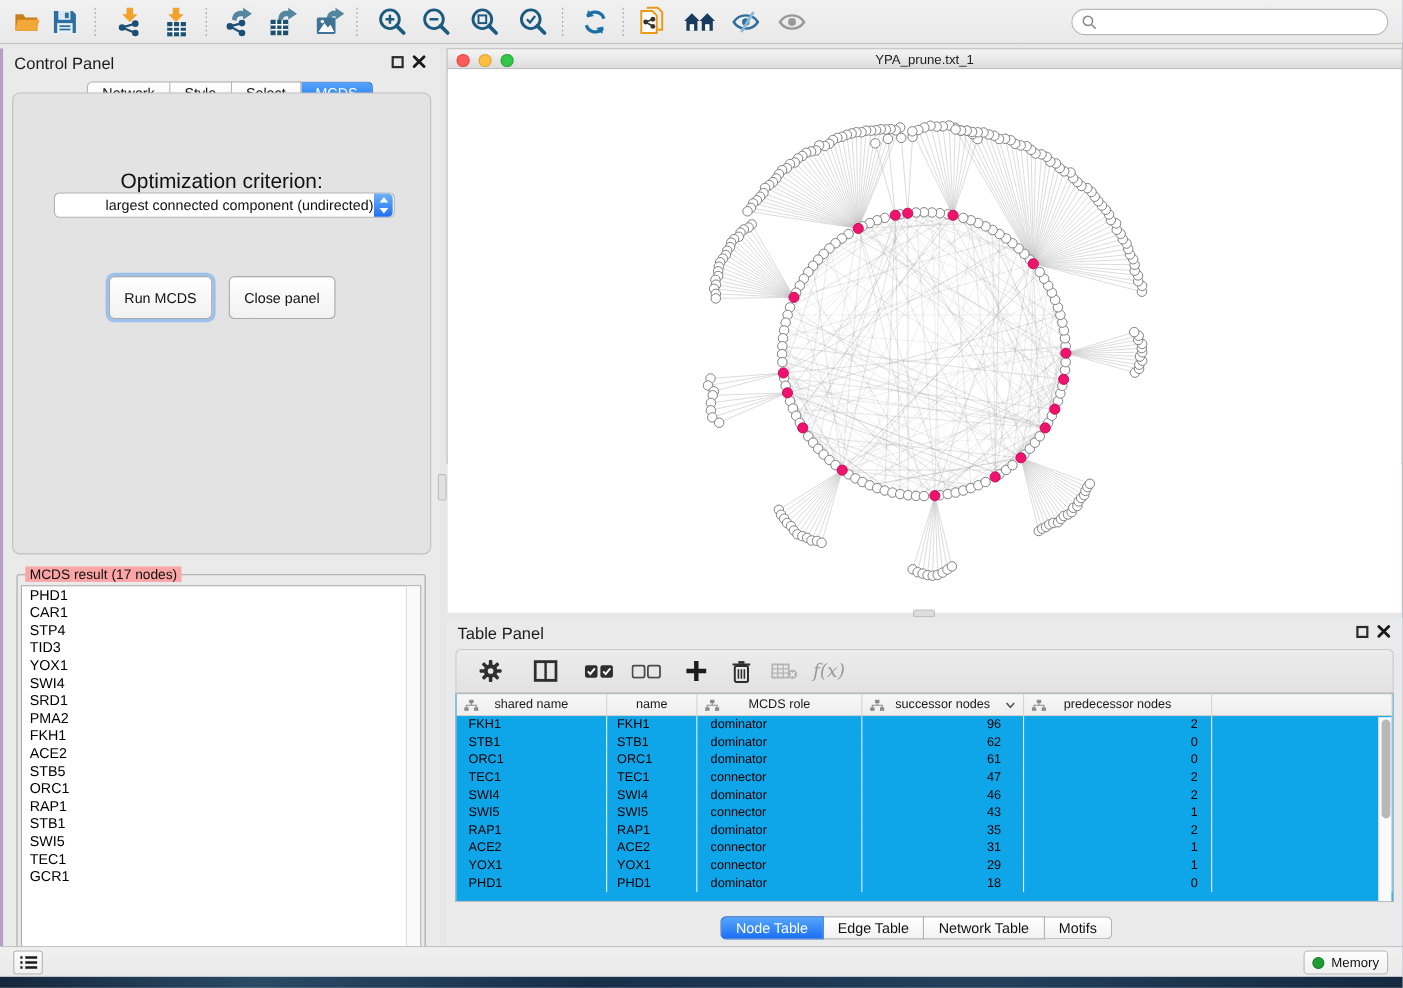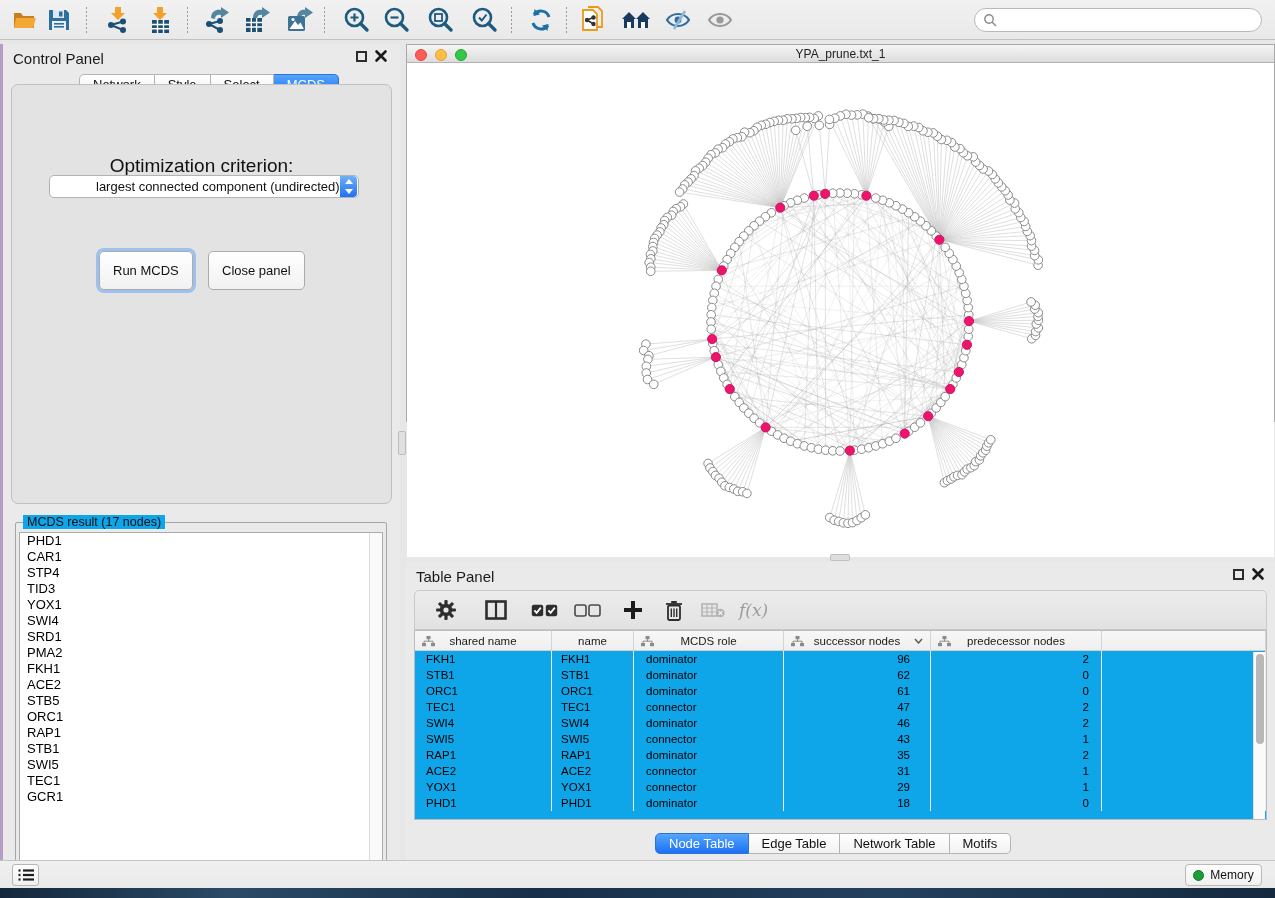--- a/index.html
+++ b/index.html
@@ -52,21 +52,21 @@
   #opt-stepper:before, #opt-stepper:after { content:""; position:absolute; left:5px; border-left:4.5px solid transparent; border-right:4.5px solid transparent; }
   #opt-stepper:before { top:3px; border-bottom:5px solid #fff; }
   #opt-stepper:after { bottom:3px; border-top:5px solid #fff; }
   .mac-btn { position:absolute; top:124px; height:39px; background:linear-gradient(#ffffff,#f1f1f1);
     border:1px solid #ababab; border-radius:5px; font:13px "Liberation Sans",sans-serif; color:#111; padding:0 13px;margin-top:42px; }
   #run-btn { left:87px; box-shadow:0 0 0 3px rgba(110,170,245,.6); }
   #closepanel-btn { left:196px; }
 
   #mcds-group { position:absolute; left:12px; top:478px; width:372px; height:368px;
     border:1px solid #a6a6a6; border-radius:2px; }
-  #mcds-legend { position:absolute; left:7px; top:-8px; background:#0ea5e9; padding:0 4px;
+  #mcds-legend { position:absolute; left:7px; top:-8px; background:#fca5a5; padding:0 4px;
     font-size:12.5px; color:#111; white-space:nowrap; }
   #mcds-list { position:absolute; left:3px; right:3px; top:9px; bottom:3px; background:#fff;
     border:1px solid #ababab; overflow:hidden; }
   #mcds-scroll { position:absolute; right:0; top:0; bottom:0; width:13px; background:#fafafa; border-left:1px solid #dcdcdc; }
   .mcds-item { font-size:13px; line-height:16px; padding-left:7px; color:#000; }
 
   
   #vsplit-handle { position:absolute; left:398px; top:431px; width:8px; height:24px;
     background:#e0e0e0; border:1px solid #bdbdbd; border-radius:2px; }
   #hsplit-handle { position:absolute; left:830px; top:554px; width:20px; height:7px;

